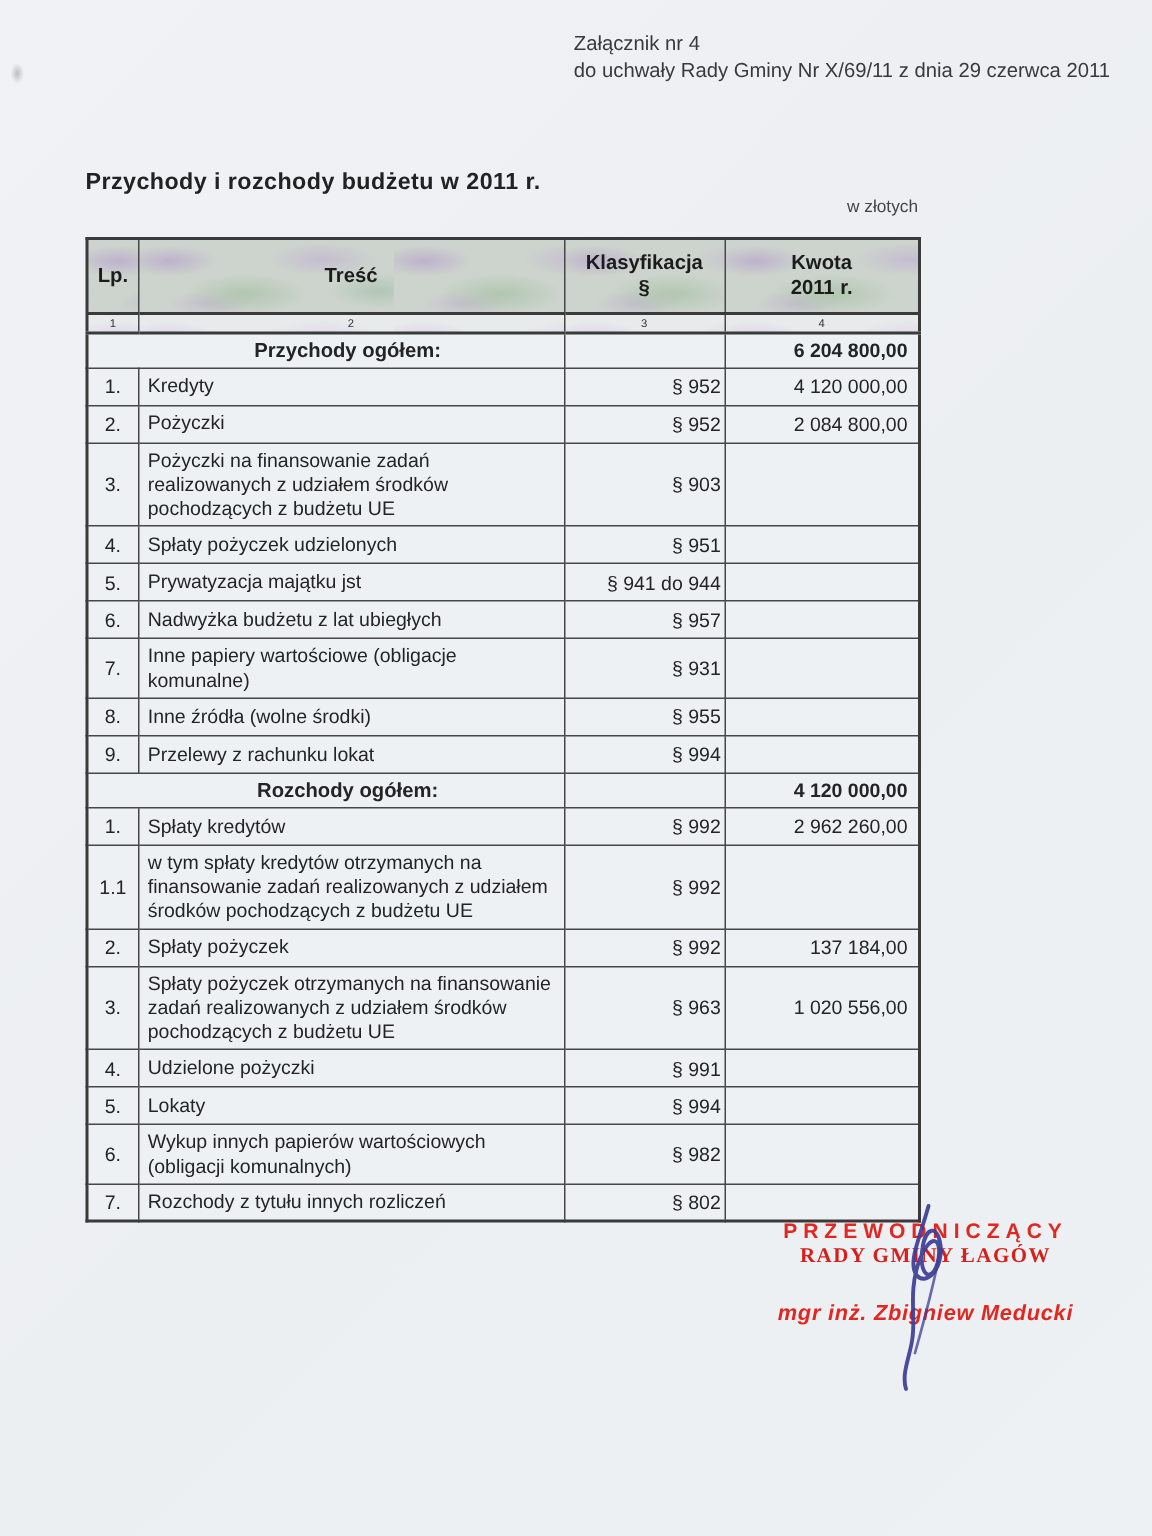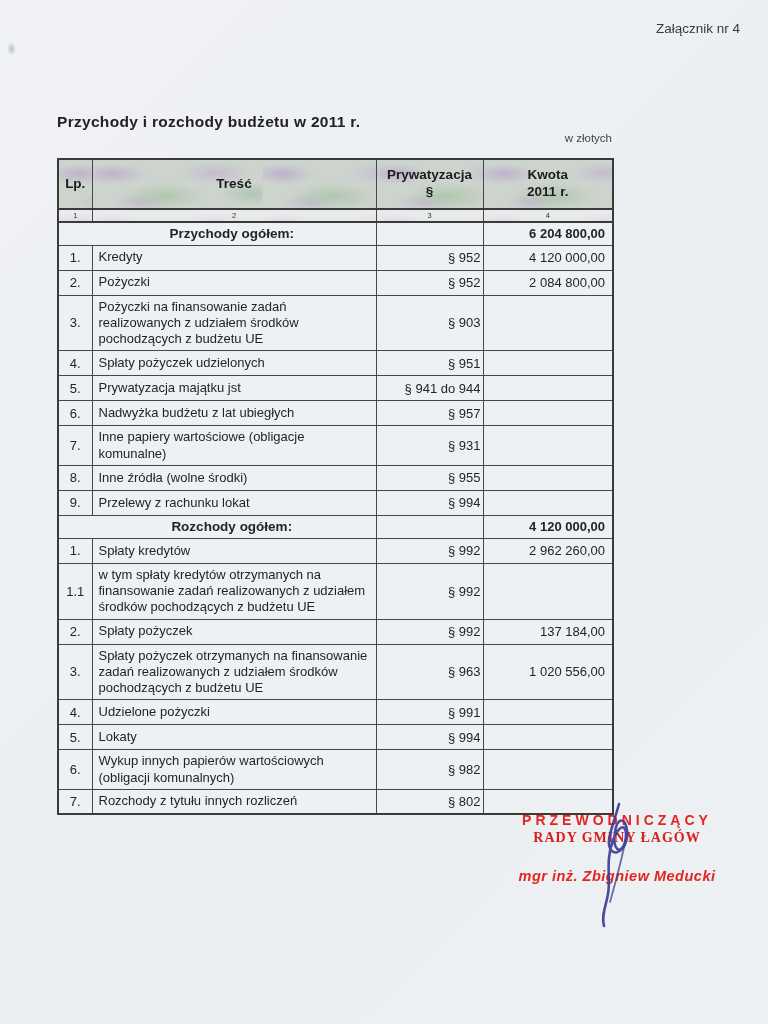--- a/index.html
+++ b/index.html
@@ -86,39 +86,40 @@
 </style>
 </head>
 <body>
 
 <div class="page">
 
   <div class="artifact"></div>
 
   <div class="attachment">
     <div>Załącznik nr 4</div>
+    <div>do uchwały Rady Gminy Nr X/69/11 z dnia 29 czerwca 2011</div>
   </div>
 
   <div class="doc-title">Przychody i rozchody budżetu w 2011 r.</div>
 
   <div class="currency-note">w złotych</div>
 
   <table class="budget">
     <colgroup>
         <col class="c-lp">
         <col class="c-tr">
         <col class="c-kl">
         <col class="c-kw">
       </colgroup>
     <thead>
       <tr>
         <th class="head-cell texture">Lp.</th>
         <th class="head-cell texture">Treść</th>
         <th class="head-cell texture">
-          <span>Prywatyzacja</span><br>
+          <span>Klasyfikacja</span><br>
           <span>§</span>
         </th>
         <th class="head-cell texture">
           <span>Kwota</span><br>
           <span>2011 r.</span>
         </th>
       </tr>
       <tr class="numrow">
         <td>1</td>
         <td>2</td>

